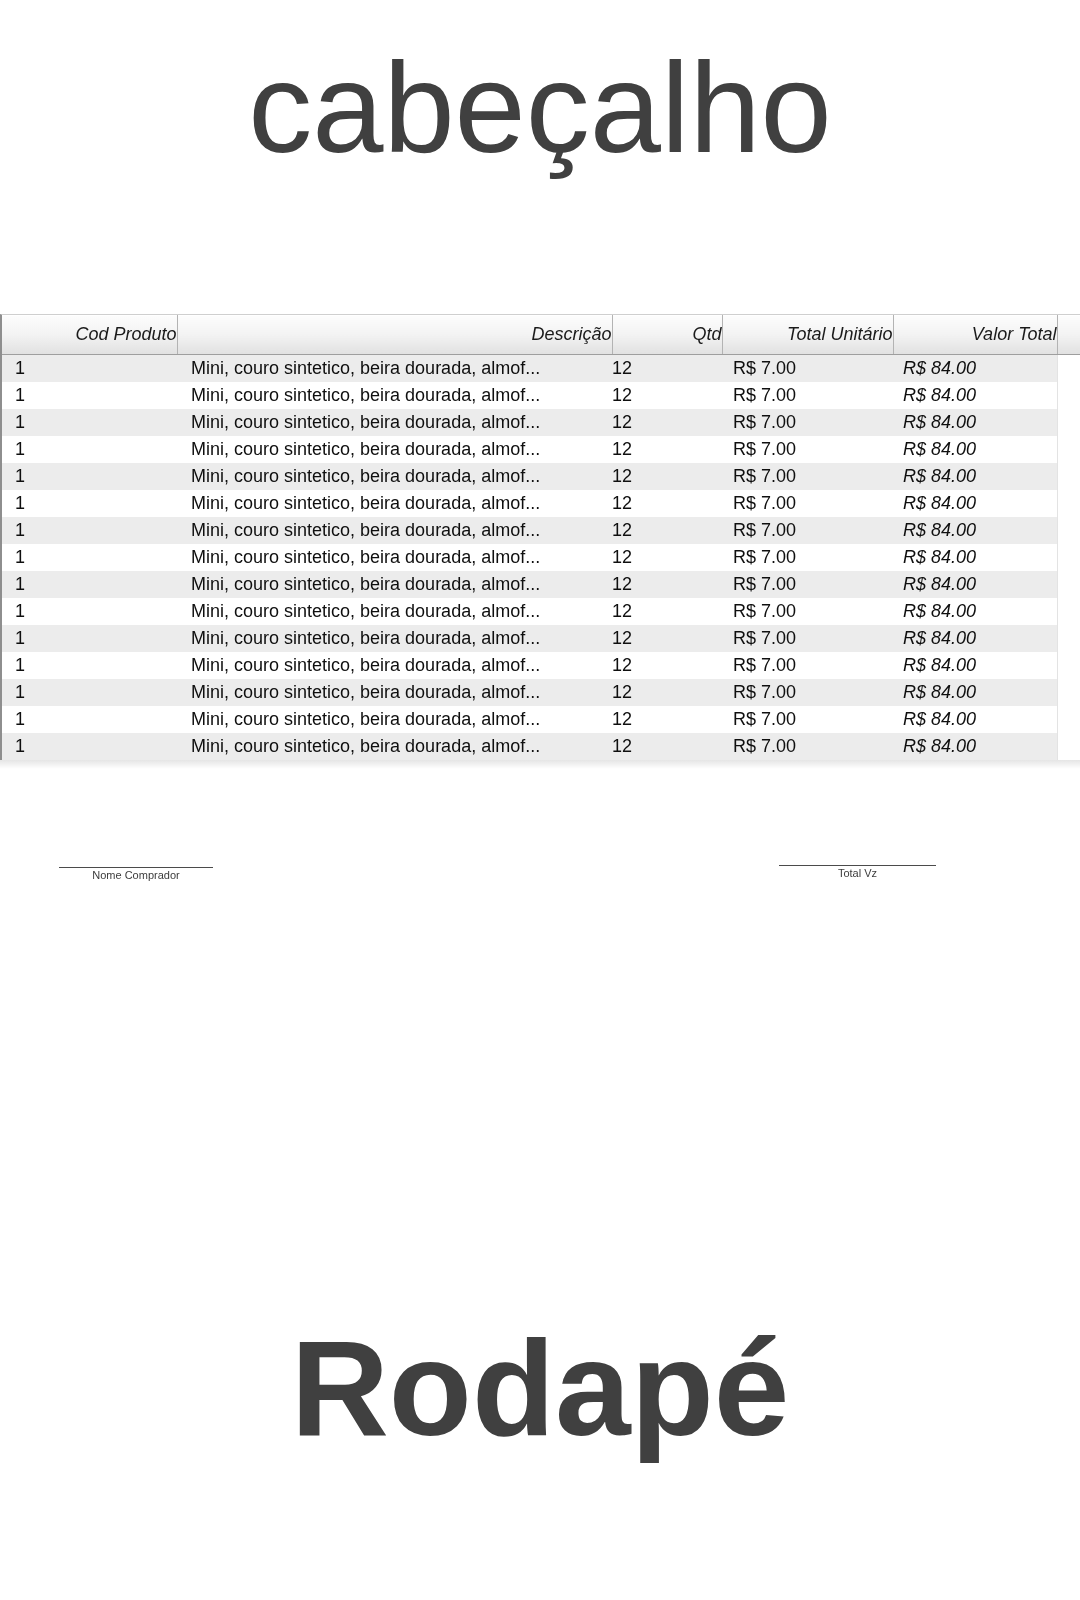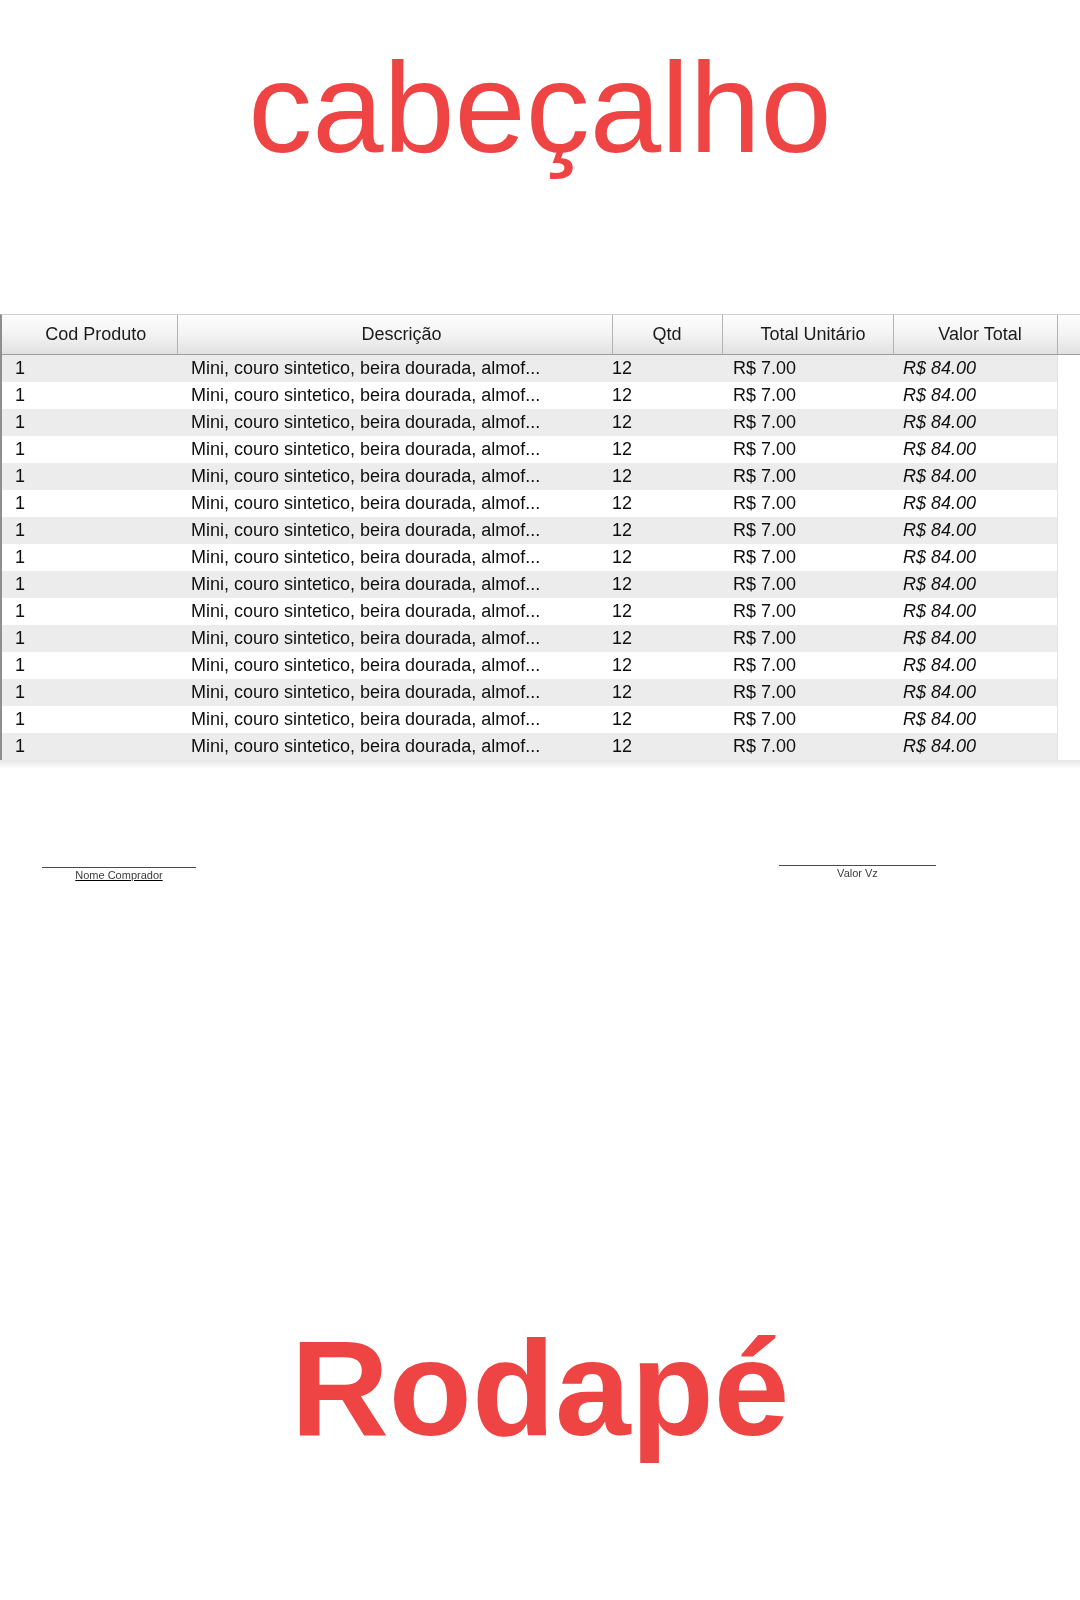--- a/index.html
+++ b/index.html
@@ -14,21 +14,21 @@
     font-family: "Liberation Sans", "DejaVu Sans", sans-serif;
     overflow: hidden;
   }
 
   
   .big-title {
     position: absolute;
     left: 0;
     right: 0;
     text-align: center;
-    color: #ef4444;
+    color: #404040;
     line-height: 1;
     font-weight: 400;
     white-space: nowrap;
   }
   .header-title { top: 44px;  font-size: 128px; }
   .footer-title { top: 1320px; font-size: 136px; font-weight: bold; }
 
   
   .grid {
     position: absolute;
@@ -52,25 +52,26 @@
 
   thead th {
     height: 39px;
     background: linear-gradient(to bottom, #fdfdfd 0%, #f3f3f3 50%, #e1e1e1 100%);
     border-bottom: 1px solid #9e9e9e;
     border-right: 1px solid #b3b3b3;
     box-shadow: inset 0 1px 0 #ffffff;
     font-weight: 400;
     font-size: 18px;
     color: #1b1b1b;
-    text-align: center;
+    text-align: right;
     vertical-align: middle;
     white-space: nowrap;
     overflow: hidden;
     padding: 0;
+    font-style: italic;
   }
   thead th.col-fill { border-right: none; }
 
   tbody td {
     height: 27px;
     font-size: 18px;
     color: #0f0f0f;
     vertical-align: middle;
     white-space: nowrap;
     overflow: hidden;
@@ -98,21 +99,21 @@
   
   .sig { position: absolute; }
   .sig-line  { height: 0; border-top: 1px solid #4b4b4b; }
   .sig-label {
     padding-top: 1px;
     text-align: center;
     font-size: 11px;
     color: #3c3c3c;
     white-space: nowrap;
   }
-  .sig-left  { top: 867px; left: 42px;  width: 154px; text-decoration: underline; }
+  .sig-left  { top: 867px; left: 59px;  width: 154px; }
   .sig-right { top: 865px; left: 779px; width: 157px; }
 </style>
 </head>
 <body>
 
 <div class="big-title header-title">cabeçalho</div>
 
 <div class="grid">
   <table>
     <colgroup>
@@ -260,16 +261,16 @@
 
 <div class="table-bottom-fade"></div>
 
 <div class="sig sig-left">
   <div class="sig-line"></div>
   <div class="sig-label">Nome Comprador</div>
 </div>
 
 <div class="sig sig-right">
   <div class="sig-line"></div>
-  <div class="sig-label">Valor Vz</div>
+  <div class="sig-label">Total Vz</div>
 </div>
 
 <div class="big-title footer-title">Rodapé</div>
 
 </body></html>

